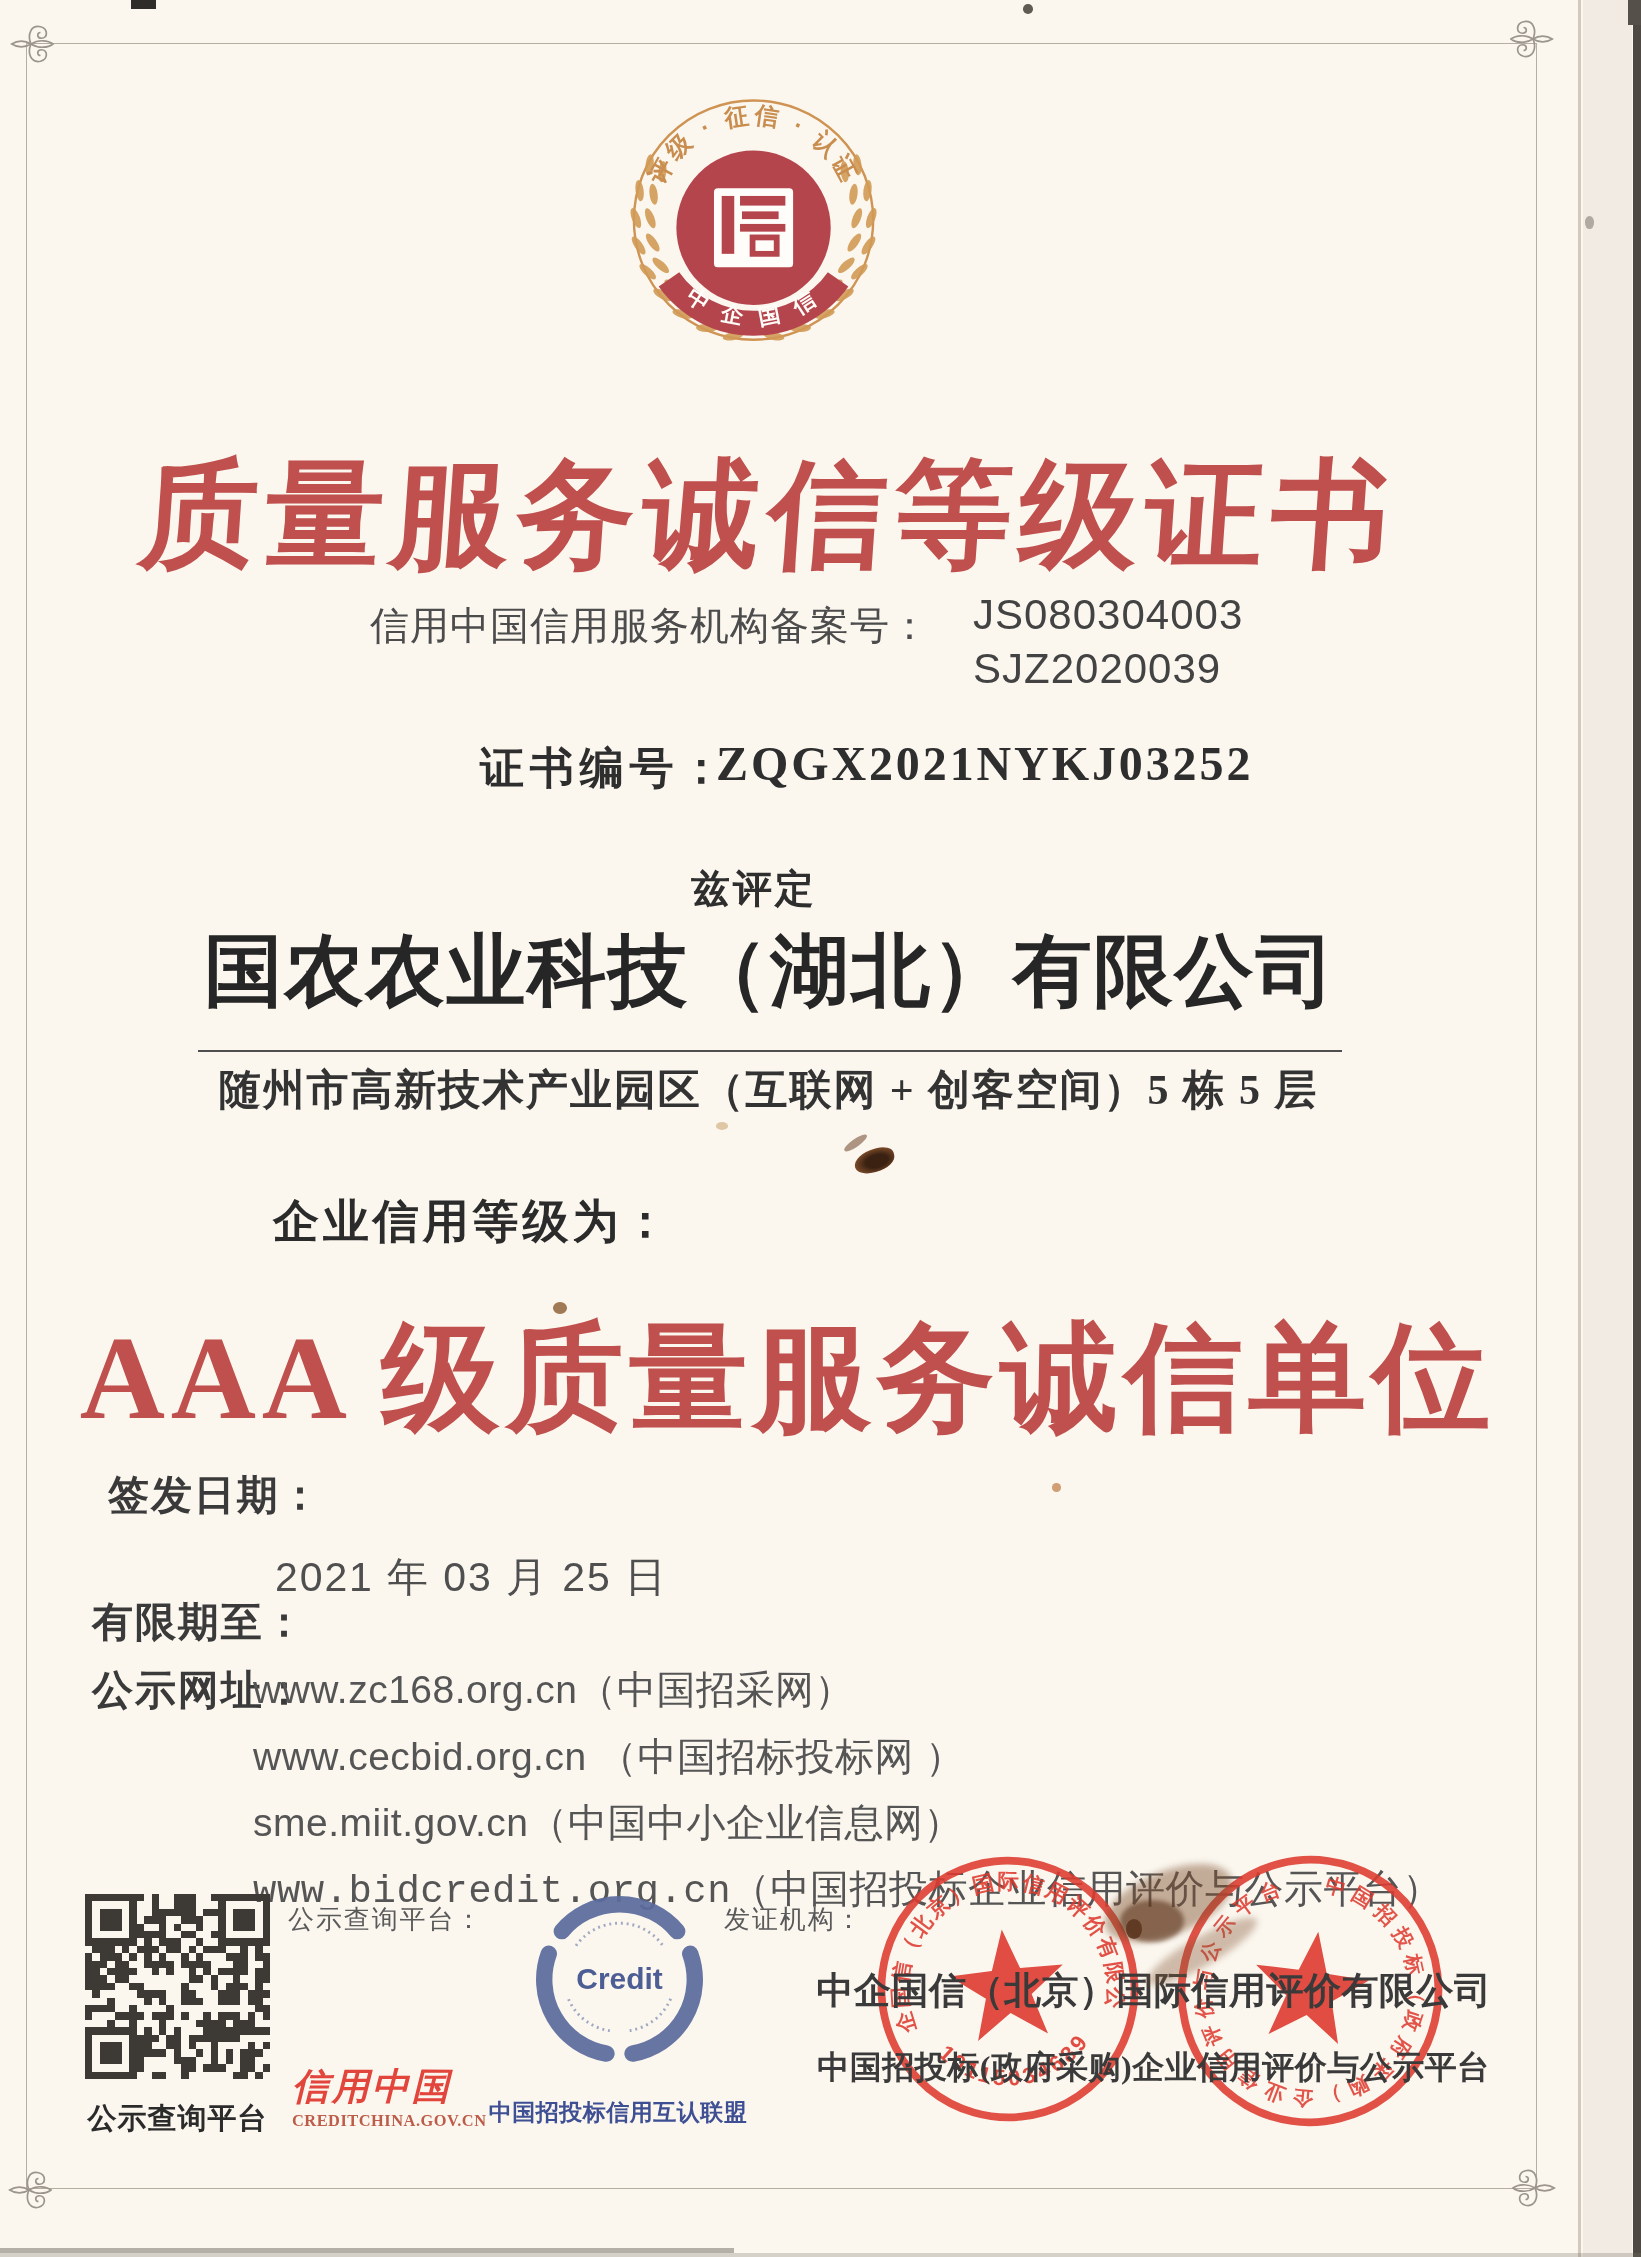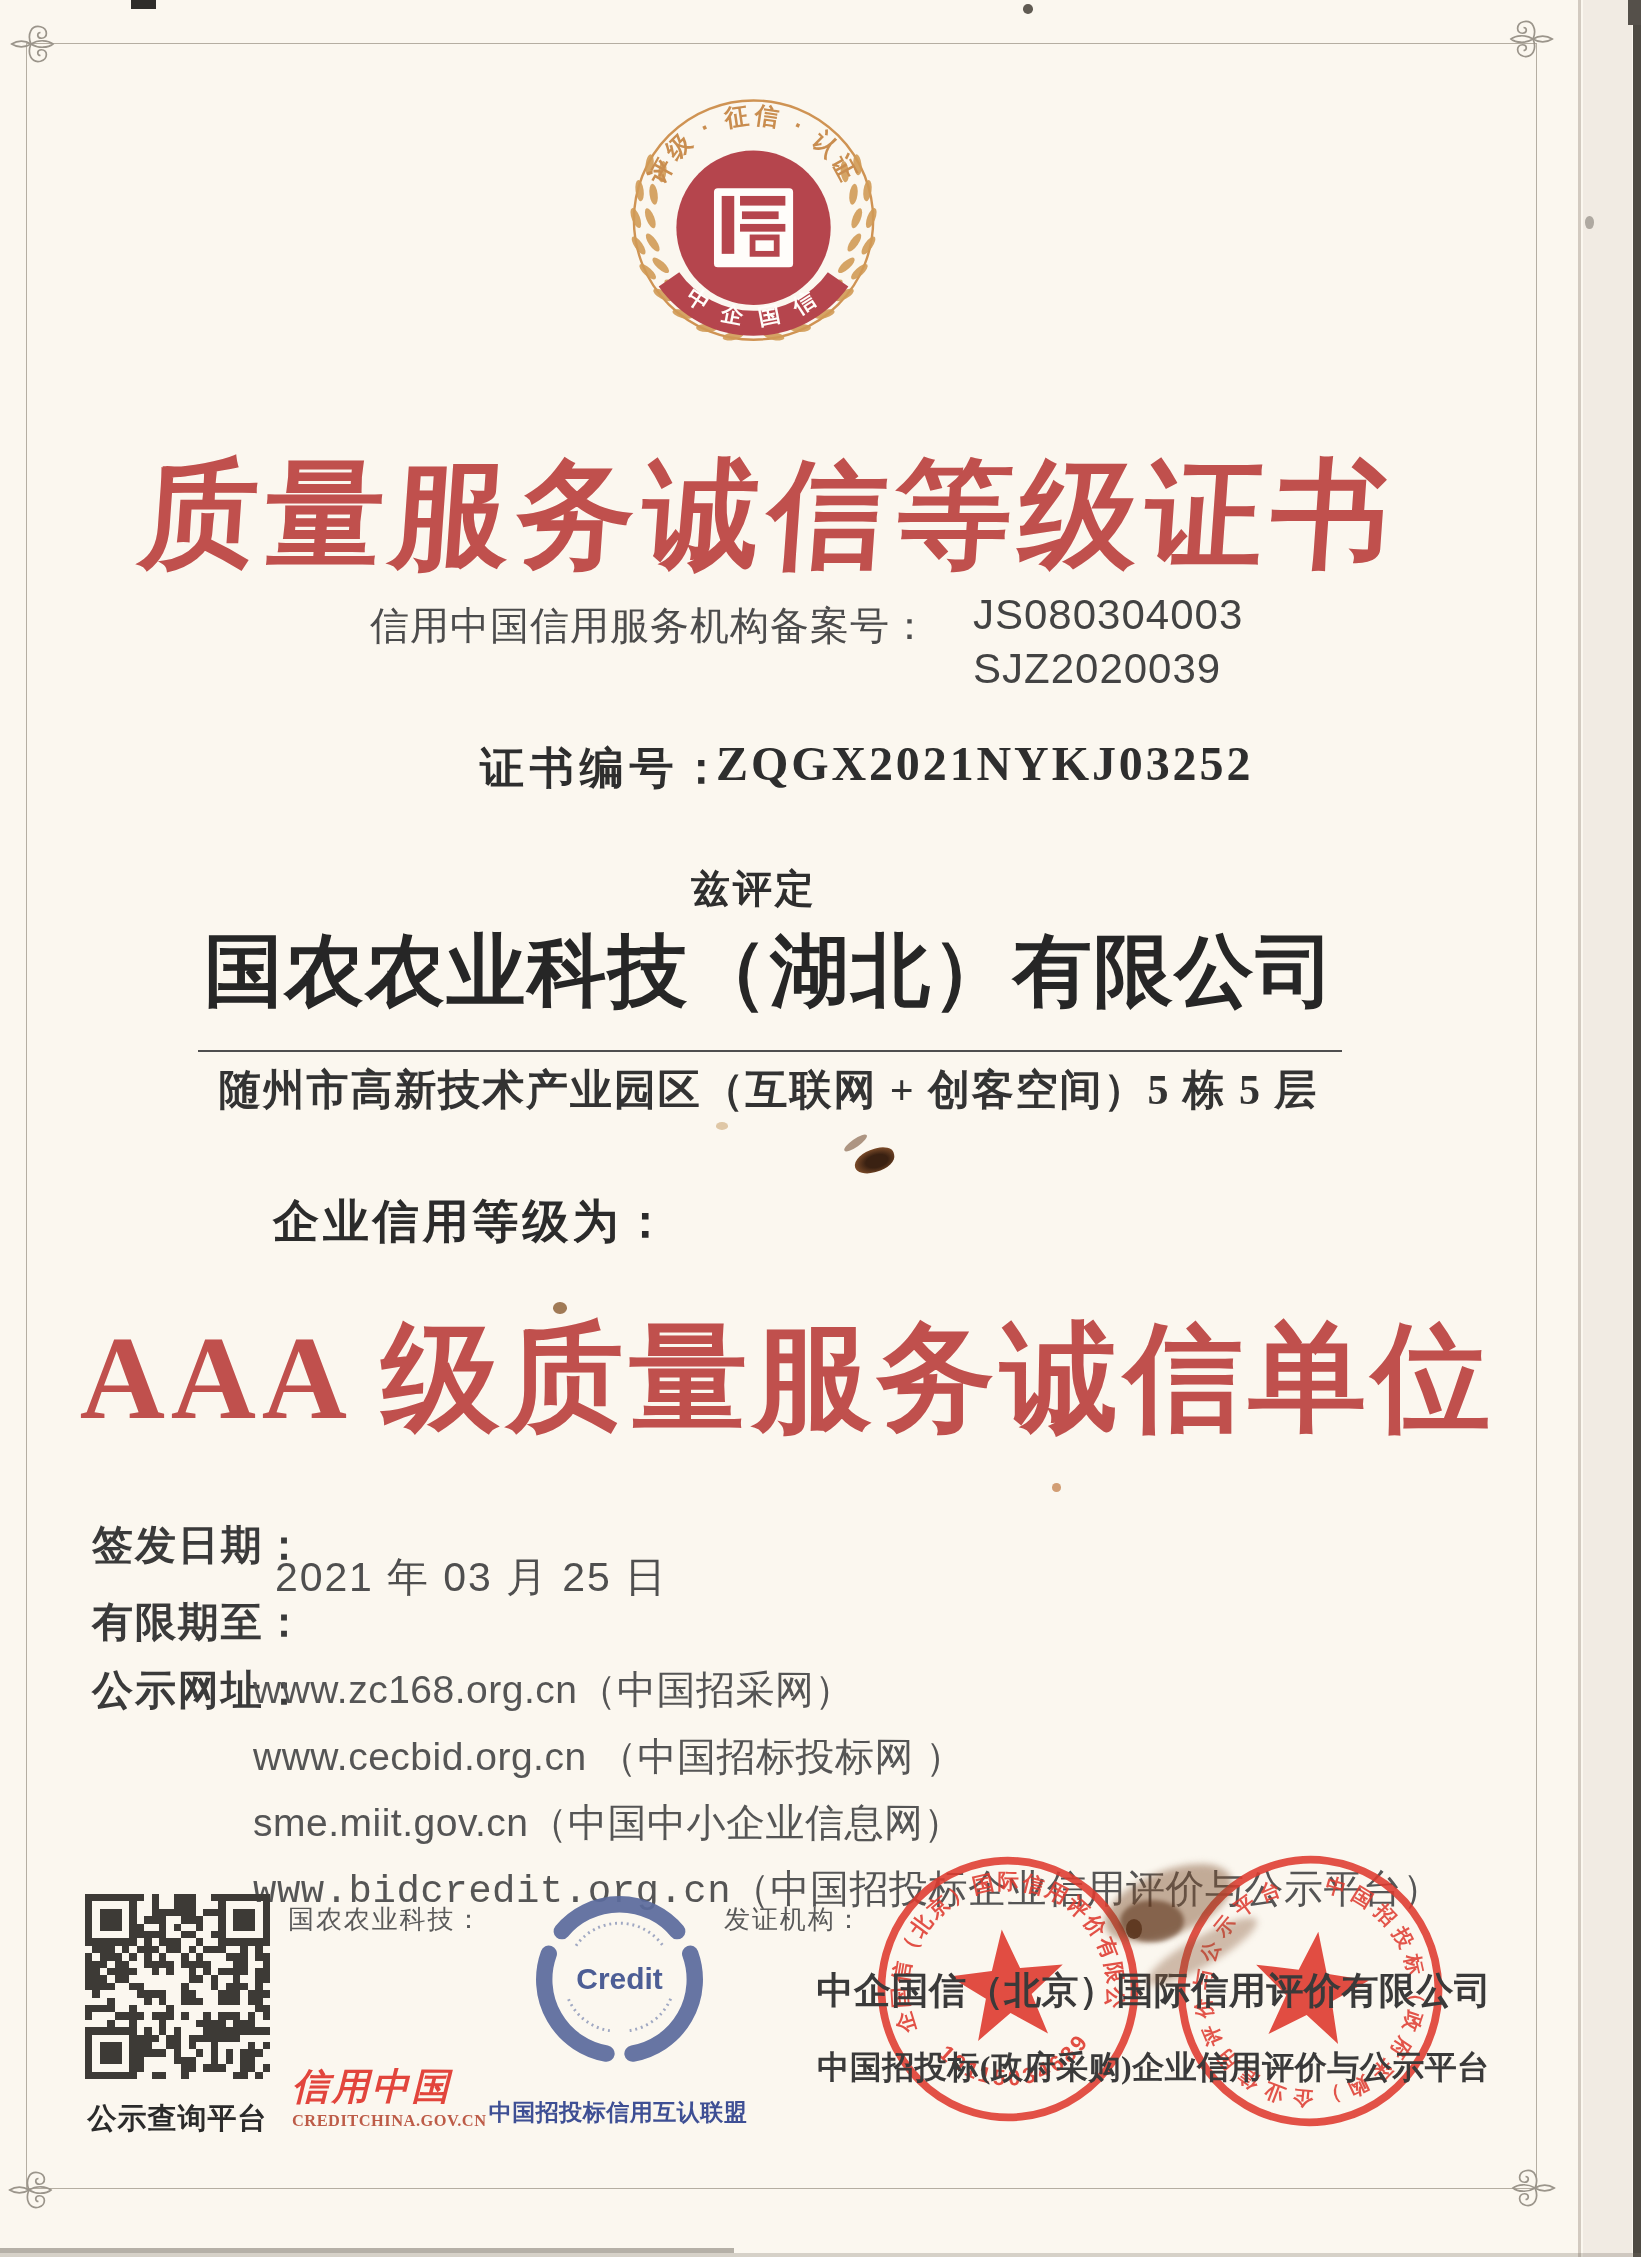--- a/index.html
+++ b/index.html
@@ -171,21 +171,21 @@
 
   <div class="cert-label">证书编号：</div>
   <div class="cert-value">ZQGX2021NYKJ03252</div>
 
   <div id="intro">兹评定</div>
   <div id="company">国农农业科技（湖北）有限公司</div>
   <div id="address">随州市高新技术产业园区（互联网 + 创客空间）5 栋 5 层</div>
   <div id="grade-label">企业信用等级为：</div>
   <div id="grade">AAA 级质量服务诚信单位</div>
 
-  <div class="row-label" style="top:1518px;">签发日期：</div>
+  <div class="row-label" style="top:1468px;margin-left:16px;">签发日期：</div>
   <div class="row-value" style="top:1550px;margin-left:12px;">2021 年 03 月 25 日</div>
   <div class="row-label" style="top:1595px;">有限期至：</div>
 
   <div class="row-label" style="top:1663px;">公示网址：</div>
   <div class="site" style="top:1663px;">www.zc168.org.cn（中国招采网）</div>
   <div class="site" style="top:1730px;">www.cecbid.org.cn （中国招标投标网 ）</div>
   <div class="site" style="top:1796px;">sme.miit.gov.cn（中国中小企业信息网）</div>
   <div class="site" style="top:1862px;font-family:Liberation Mono, monospace;">www.bidcredit.org.cn（中国招投标企业信用评价与公示平台）</div>
 
   <div id="qr">
@@ -810,21 +810,21 @@
       <div></div>
       <div></div>
       <div class="d"></div>
       <div class="d"></div>
       <div></div>
       <div class="d"></div>
       <div></div>
     </div>
   <div id="qr-caption">公示查询平台</div>
 
-  <div id="regulator-label" class="small-label">国农农业科技：</div>
+  <div id="regulator-label" class="small-label">公示查询平台：</div>
   <div id="creditchina">信用中国</div>
   <div id="creditchina-domain">CREDITCHINA.GOV.CN</div>
 
   <svg class="abs" style="left:523px;top:1883px;" width="193" height="193" viewBox="0 0 200 200">
     <g stroke="#5b6b9d" fill="none" stroke-width="17" stroke-linecap="round" opacity=".92">
       <path d="M40.2 49.9 A78 78 0 0 1 159.8 49.9"></path>
       <path d="M86.5 176.8 A78 78 0 0 1 26.7 73.3"></path>
       <path d="M173.3 73.3 A78 78 0 0 1 113.5 176.8"></path>
     </g>
     <g stroke="#8a95b8" fill="none" stroke-width="3" stroke-dasharray="2 4" opacity=".8">

